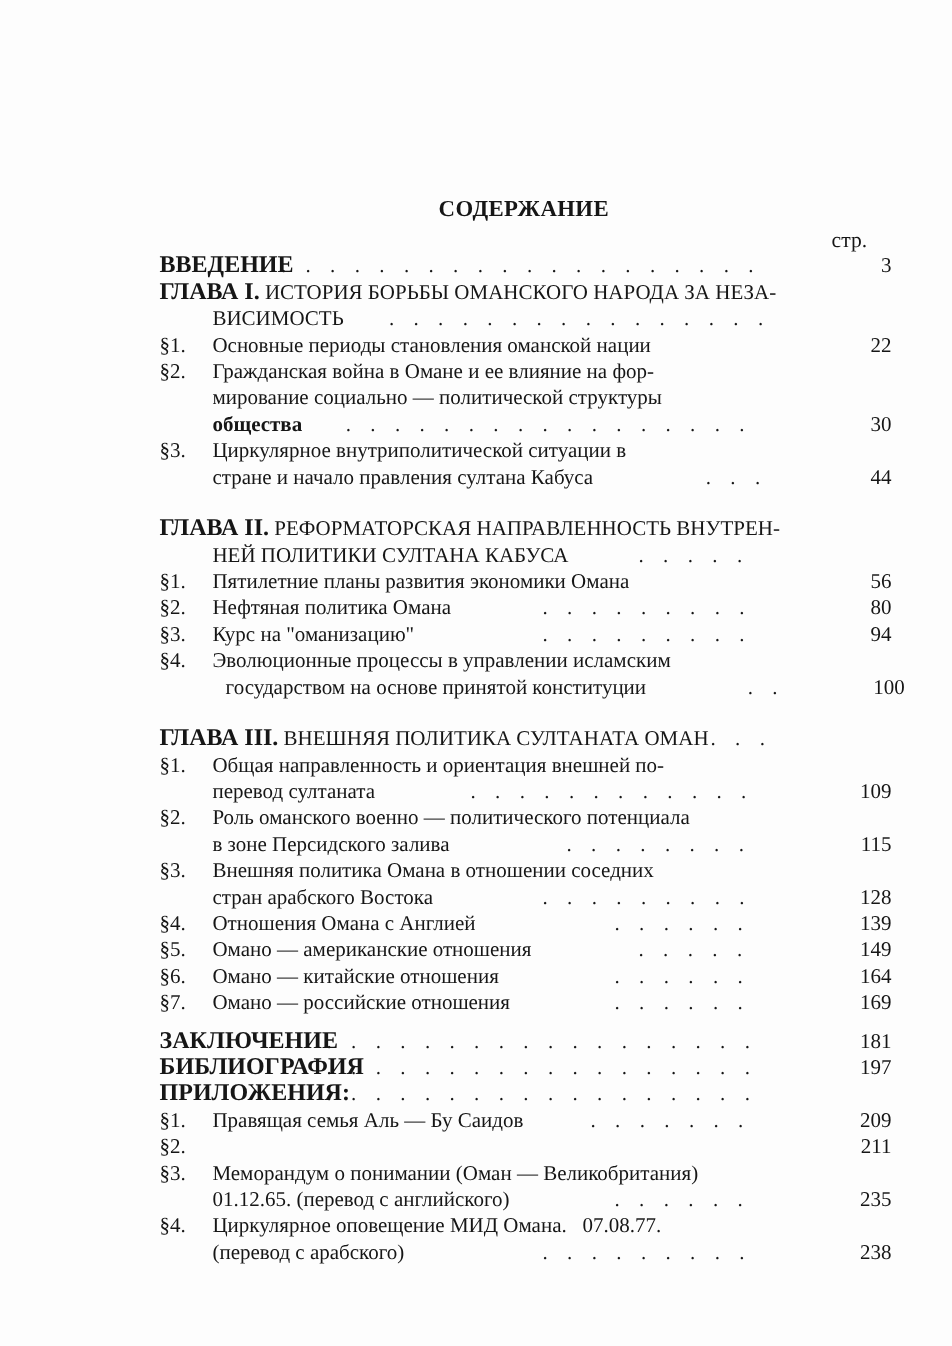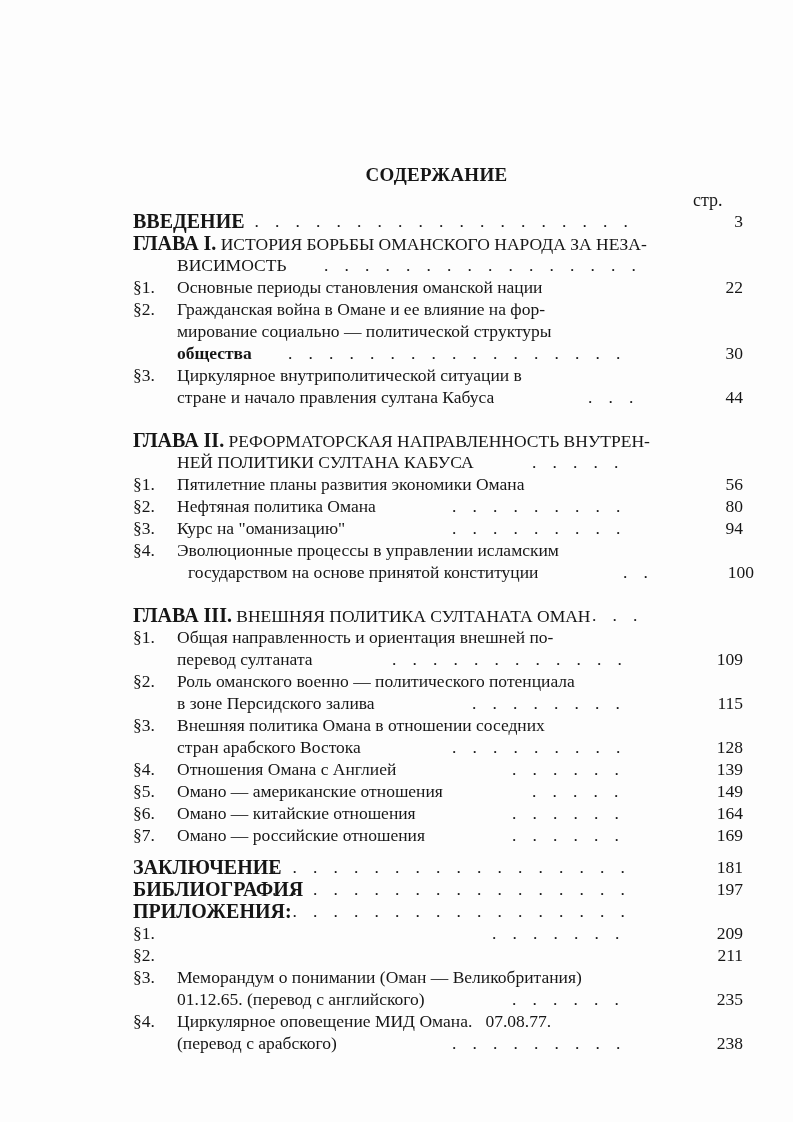--- a/index.html
+++ b/index.html
@@ -181,20 +181,21 @@
         <span class="text heading"><span class="bold">БИБЛИОГРАФИЯ</span></span>
         <span class="dots" style="left: 264px;"><span>.</span><span>.</span><span>.</span><span>.</span><span>.</span><span>.</span><span>.</span><span>.</span><span>.</span><span>.</span><span>.</span><span>.</span><span>.</span><span>.</span><span>.</span><span>.</span><span>.</span><span>.</span></span>
         <span class="page-num">197</span>
       </div>
       <div class="line" style="top: 900px;">
         <span class="text heading"><span class="bold">ПРИЛОЖЕНИЯ:</span></span>
         <span class="dots" style="left: 264px;"><span>.</span><span>.</span><span>.</span><span>.</span><span>.</span><span>.</span><span>.</span><span>.</span><span>.</span><span>.</span><span>.</span><span>.</span><span>.</span><span>.</span><span>.</span><span>.</span><span>.</span><span>.</span></span>
       </div>
       <div class="line" style="top: 922px;">
         <span class="num">§1.</span>
+        <span class="text"><span style="white-space: pre;">Правящая семья Аль — Бу Саидов</span></span>
         <span class="dots" style="left: 484px;"><span>.</span><span>.</span><span>.</span><span>.</span><span>.</span><span>.</span><span>.</span></span>
         <span class="page-num">209</span>
       </div>
       <div class="line" style="top: 944px;">
         <span class="num">§2.</span>
         <span class="page-num">211</span>
       </div>
       <div class="line" style="top: 966px;">
         <span class="num">§3.</span>
         <span class="text"><span style="white-space: pre;">Меморандум о понимании (Оман — Великобритания)</span></span>

